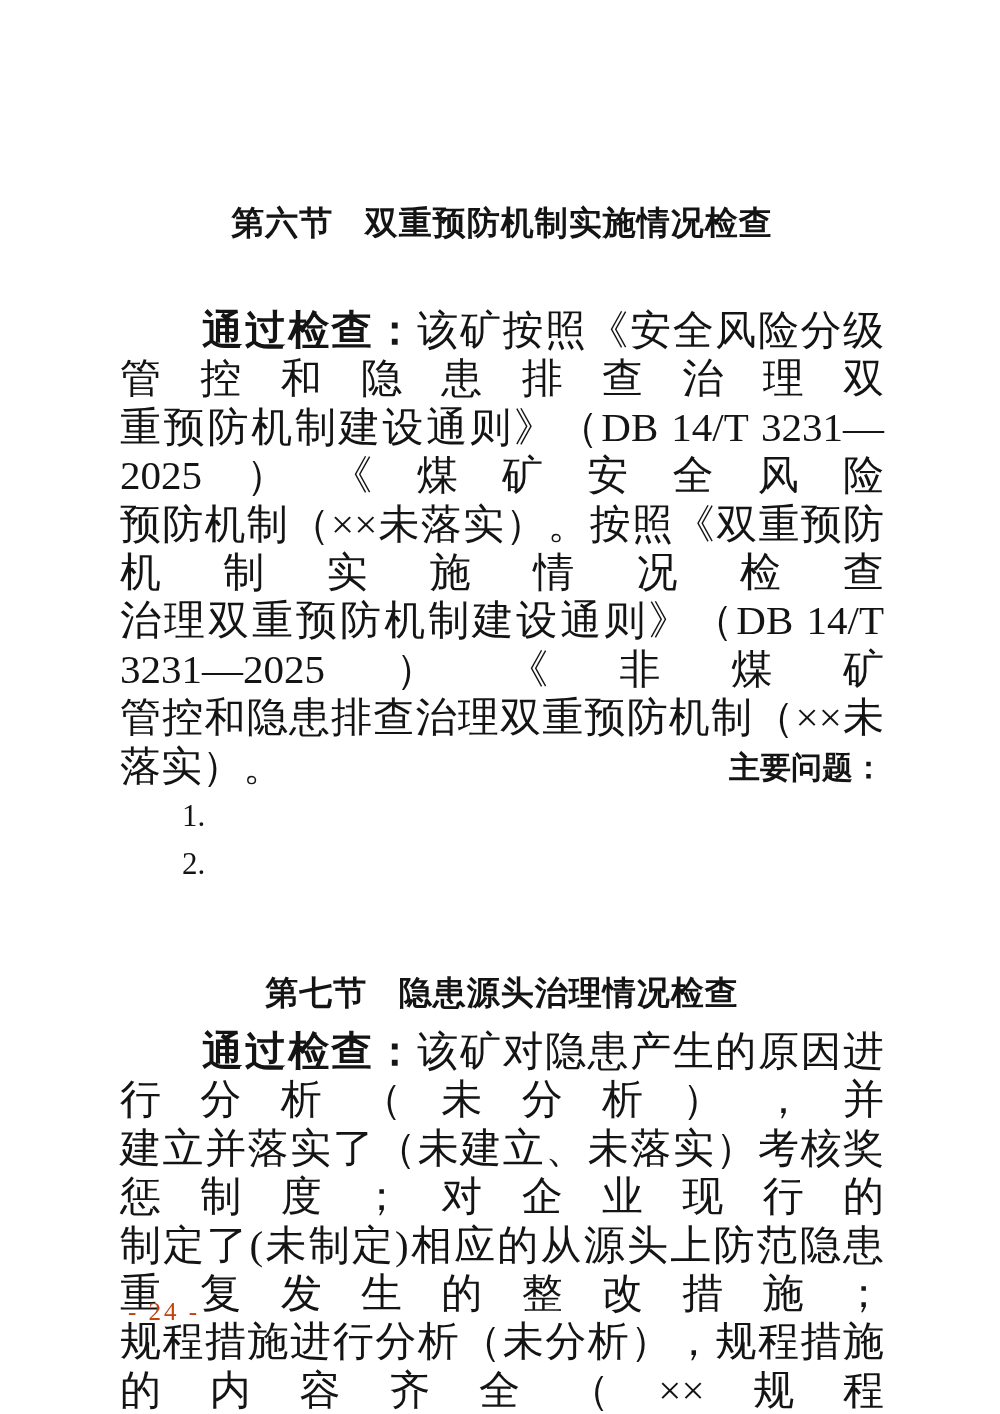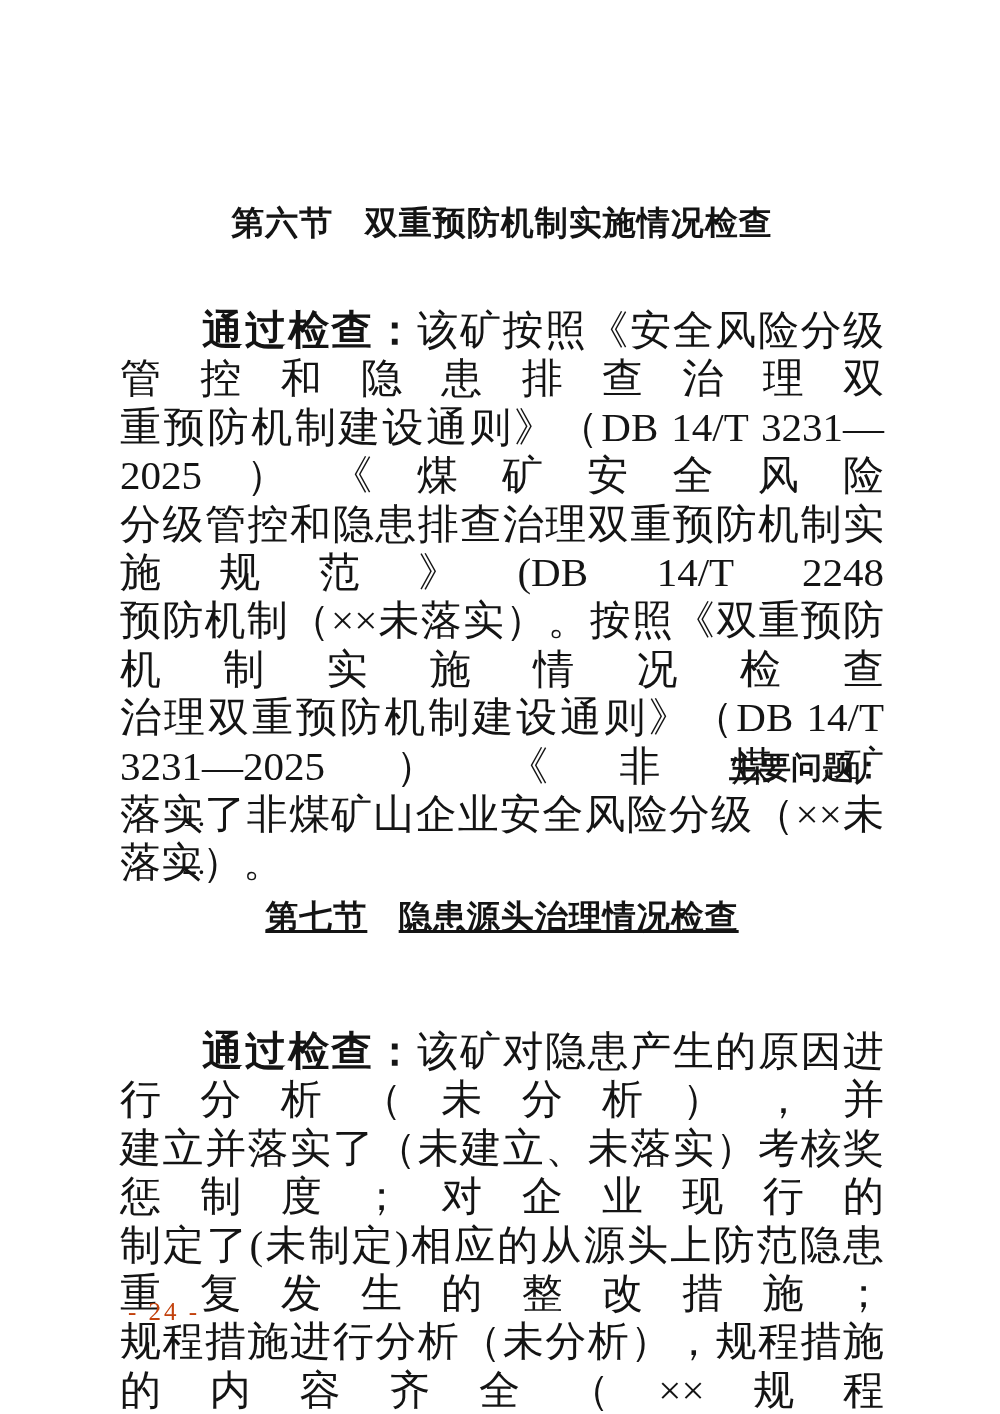--- a/index.html
+++ b/index.html
@@ -74,34 +74,33 @@
 
 <div class="page">
 
   <div class="textcol section-heading" style="top:200px;">
     <span class="hprefix">第六节</span><span>双重预防机制实施情况检查</span>
   </div>
 
   <div class="textcol para" style="top:306px;">
       <div class="bodyline first"><span class="lead">通过检查：</span>该矿按照《安全风险分级管控和隐患排查治理双</div>
       <div class="bodyline">重预防机制建设通则》（DB 14/T 3231—2025）《煤矿安全风险</div>
-      <div class="bodyline">分级管控和隐患排查治理双重预防机制实施规范》(DB 14/T 2248</div>
       <div class="bodyline">预防机制（××未落实）。按照《双重预防机制实施情况检查</div>
       <div class="bodyline">治理双重预防机制建设通则》（DB 14/T 3231—2025）《非煤矿</div>
-      <div class="bodyline lastleft">落实了非煤矿山企业安全风险分级（××未落实）。</div>
+      <div class="bodyline lastleft">管控和隐患排查治理双重预防机制（××未落实）。</div>
     </div>
 
   <div class="textcol subhead" style="top:744px;">主要问题：</div>
 
   <div class="textcol numlist" style="top:792px;">
       <div class="num-item">1.</div>
       <div class="num-item">2.</div>
     </div>
 
-  <div class="textcol section-heading" style="top:894px;text-decoration:underline;">
+  <div class="textcol section-heading" style="top:970px;">
     <span class="hprefix">第七节</span><span>隐患源头治理情况检查</span>
   </div>
 
   <div class="textcol para" style="top:1027px;">
       <div class="bodyline first"><span class="lead">通过检查：</span>该矿对隐患产生的原因进行分析（未分析），并</div>
       <div class="bodyline">建立并落实了（未建立、未落实）考核奖惩制度；对企业现行的</div>
       <div class="bodyline">制定了(未制定)相应的从源头上防范隐患重复发生的整改措施；</div>
       <div class="bodyline">规程措施进行分析（未分析），规程措施的内容齐全（××规程</div>
     </div>
 

